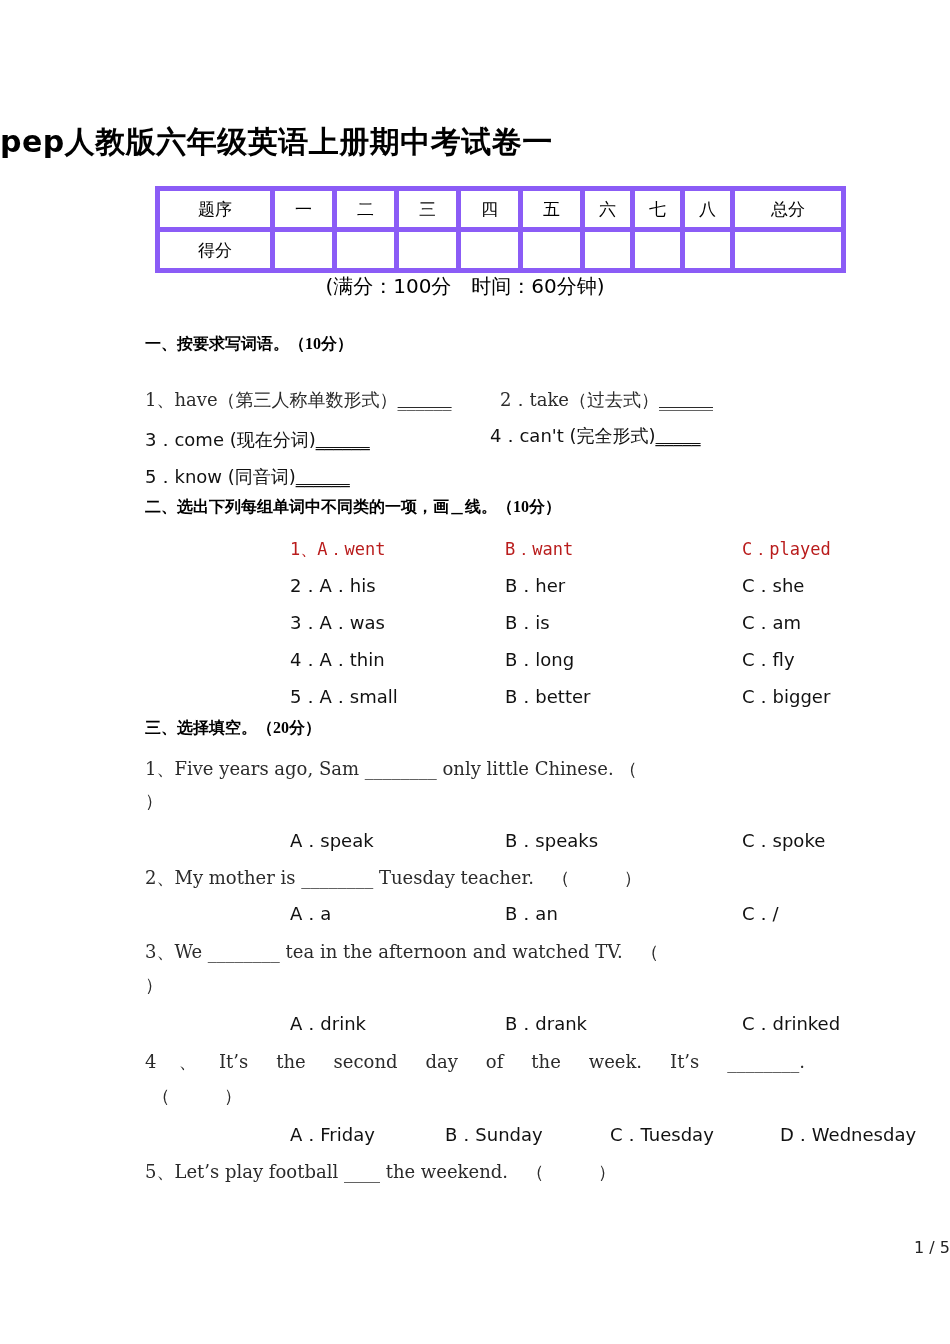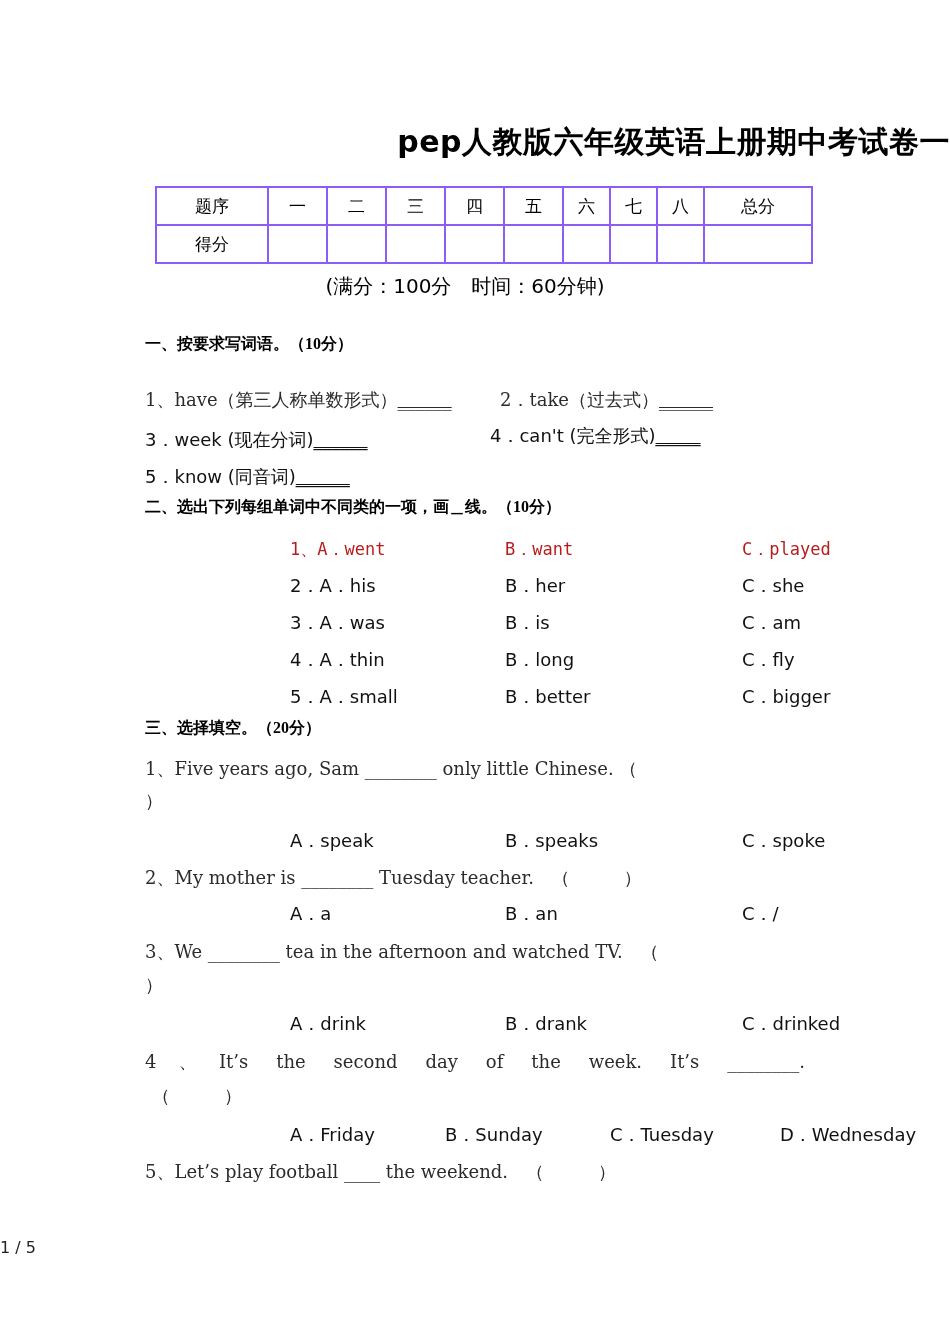--- a/index.html
+++ b/index.html
@@ -20,38 +20,38 @@
     left: 0; top: 0;
     width: 950px;
     height: 1344px;
   }
 
   
   .doc-title {
     position: absolute;
     left: 0; top: 122px;
     width: 950px;
-    text-align: right;
+    text-align: left;
     font-size: 30px;
     font-weight: bold;
     letter-spacing: 0.5px;
     font-family: "DejaVu Sans", "Liberation Sans", sans-serif;
     white-space: nowrap;
   }
 
   
   .score-table {
     position: absolute;
     left: 155px; top: 186px;
     width: 640px;
     border-collapse: collapse;
     table-layout: fixed;
   }
   .score-table td {
-    border: 2px solid #8b5cf6;
+    border: 5px solid #8b5cf6;
     height: 36px;
     text-align: center;
     vertical-align: middle;
     font-size: 17px;
     font-family: "DejaVu Sans", "Liberation Sans", sans-serif;
     padding: 0;
   }
   .col-label  { width: 110px; }
   .col-num    { width: 57px; }
   .col-narrow { width: 45px; }
@@ -124,21 +124,21 @@
     text-align: justify;
     text-align-last: justify;
     white-space: normal;
   }
 
   
   .footer {
     position: absolute;
     left: 0; top: 1238px;
     width: 950px;
-    text-align: left;
+    text-align: right;
     font-size: 16px;
     font-family: "DejaVu Sans", "Liberation Sans", sans-serif;
     color: #222;
   }
 </style>
 </head>
 <body>
 
 <div class="page">
 
@@ -178,21 +178,21 @@
   <div class="sec-head" id="sec1-head">一、按要求写词语。（10分）</div>
 
   <div class="line serif" style="top:388px;">
     <span>1、</span><span>have（第三人称单数形式）</span><span class="blank">______</span>
   </div>
   <div class="line serif" style="left:500px; top:388px;">
     <span>2．</span><span>take（过去式）</span><span class="blank">______</span>
   </div>
 
   <div class="line sans" style="top:428px;">
-    <span>3．</span><span>week (现在分词)</span><span class="blank">______</span>
+    <span>3．</span><span>come (现在分词)</span><span class="blank">______</span>
   </div>
   <div class="line sans" style="left:490px; top:424px;">
     <span>4．</span><span>can't (完全形式)</span><span class="blank">_____</span>
   </div>
 
   <div class="line sans" style="top:465px;">
     <span>5．</span><span>know (同音词)</span><span class="blank">______</span>
   </div>
 
   <div class="sec-head" id="sec2-head">二、选出下列每组单词中不同类的一项，画＿线。（10分）</div>

